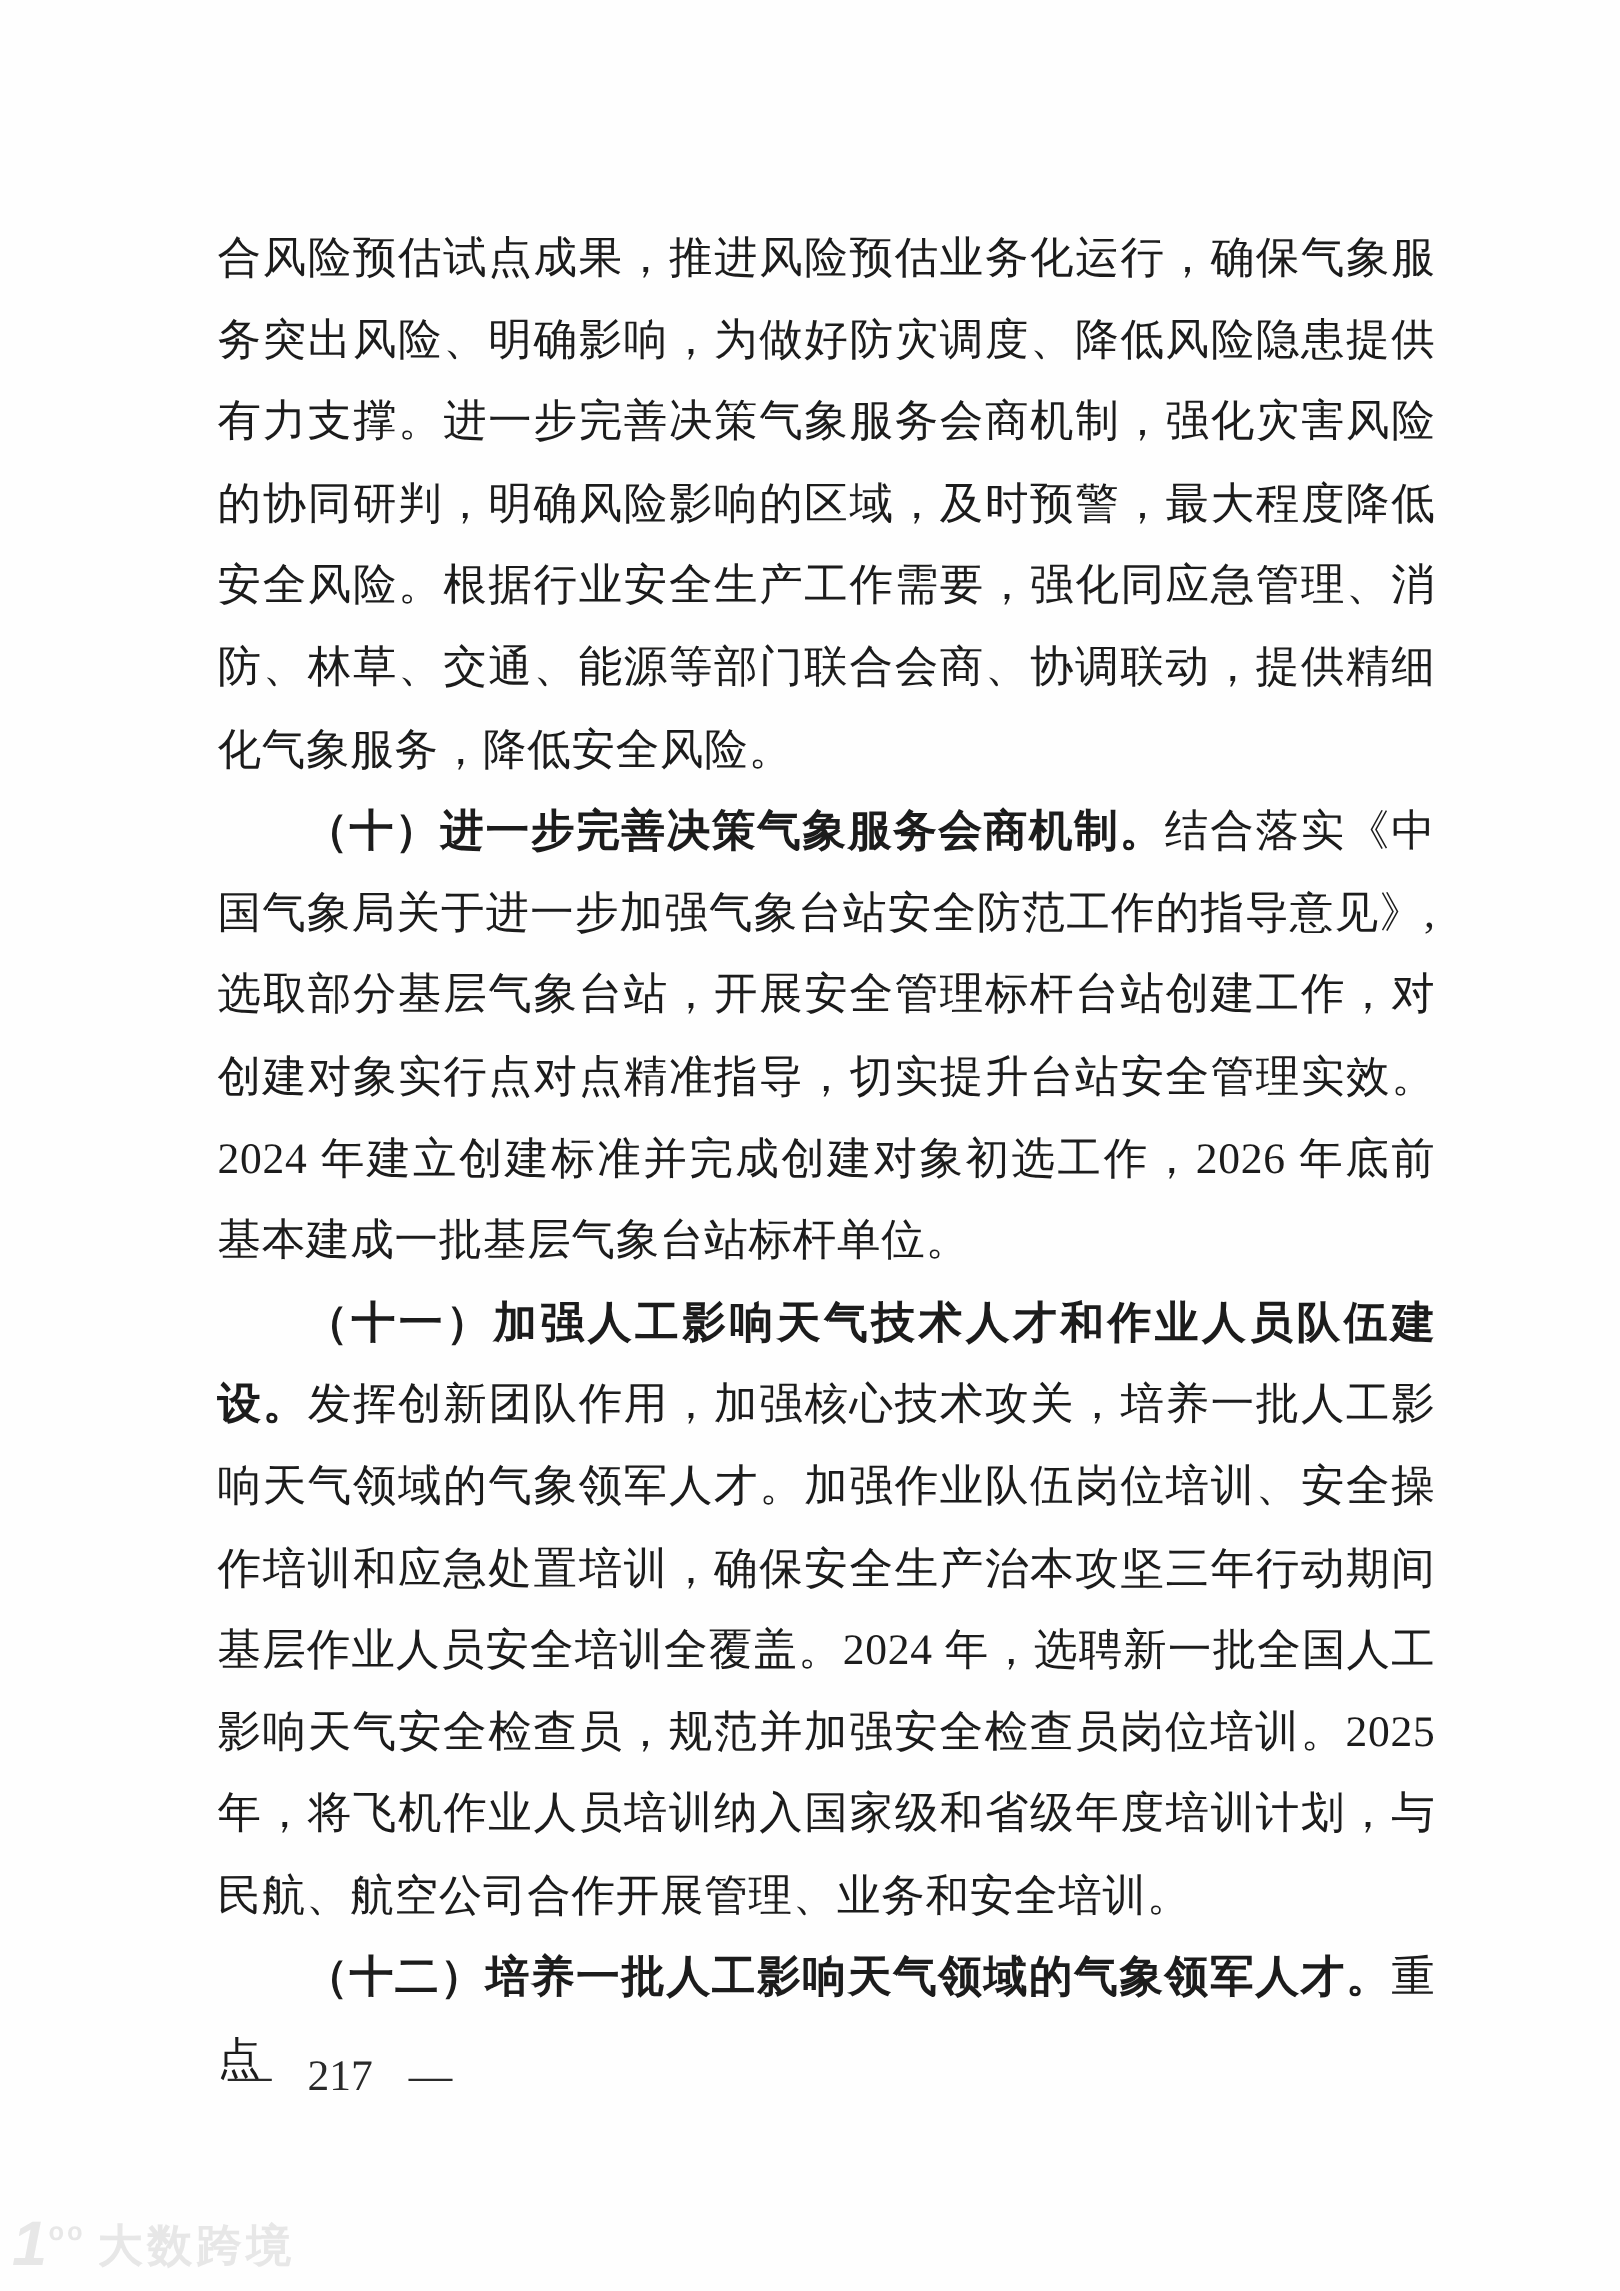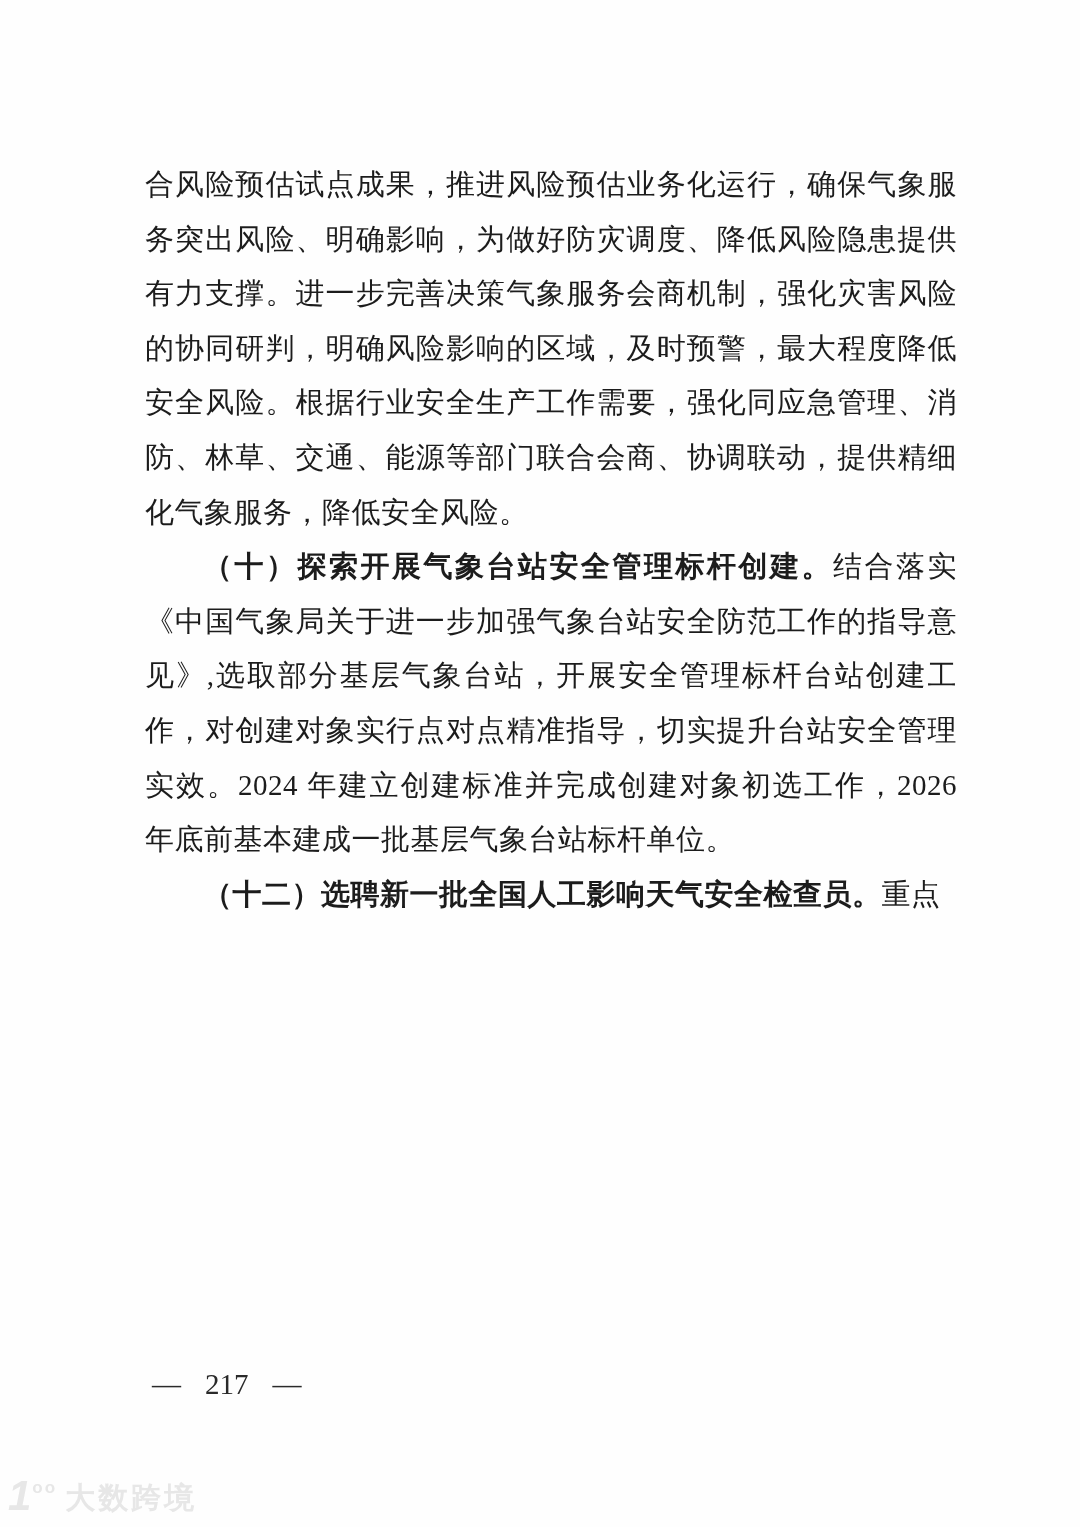--- a/index.html
+++ b/index.html
@@ -13,21 +13,21 @@
     height: 1527px;
     background: #fefefe;
     overflow: hidden;
     font-family: "Liberation Serif", serif;
     color: #1c1c1c;
   }
   
   .body-text {
     position: absolute;
     left: 145px;
-    top: 157px;
+    top: 145px;
     width: 812px;
     font-size: 29px;
     line-height: 54.6px;
     text-align: justify;
     text-justify: inter-ideograph;
     letter-spacing: 0.5px;
   }
   .para {
     margin: 0;
     padding: 0;
@@ -87,22 +87,23 @@
     line-height: 1.1;
   }
 </style>
 </head>
 <body>
 
 <div class="page">
 
   <main class="body-text" id="paragraphs">
       <p class="para"><span>合风险预估试点成果，推进风险预估业务化运行，确保气象服务突出风险、明确影响，为做好防灾调度、降低风险隐患提供有力支撑。进一步完善决策气象服务会商机制，强化灾害风险的协同研判，明确风险影响的区域，及时预警，最大程度降低安全风险。根据行业安全生产工作需要，强化同应急管理、消防、林草、交通、能源等部门联合会商、协调联动，提供精细化气象服务，降低安全风险。</span></p>
-      <p class="para indent"><span class="lead">（十）探索开展气象台站安全管理标杆创建。</span><span>结合落实《中国气象局关于进一步加强气象台站安全防范工作的指导意见》,选取部分基层气象台站，开展安全管理标杆台站创建工作，对创建对象实行点对点精准指导，切实提升台站安全管理实效。2024 年建立创建标准并完成创建对象初选工作，2026 年底前基本建成一批基层气象台站标杆单位。</span></p>
-      <p class="para indent"><span class="lead">（十二）选聘新一批全国人工影响天气安全检查员。</span><span>重点</span></p>
+      <p class="para indent"><span class="lead">（十）进一步完善决策气象服务会商机制。</span><span>结合落实《中国气象局关于进一步加强气象台站安全防范工作的指导意见》,选取部分基层气象台站，开展安全管理标杆台站创建工作，对创建对象实行点对点精准指导，切实提升台站安全管理实效。2024 年建立创建标准并完成创建对象初选工作，2026 年底前基本建成一批基层气象台站标杆单位。</span></p>
+      <p class="para indent"><span class="lead">（十一）加强人工影响天气技术人才和作业人员队伍建设。</span><span>发挥创新团队作用，加强核心技术攻关，培养一批人工影响天气领域的气象领军人才。加强作业队伍岗位培训、安全操作培训和应急处置培训，确保安全生产治本攻坚三年行动期间基层作业人员安全培训全覆盖。2024 年，选聘新一批全国人工影响天气安全检查员，规范并加强安全检查员岗位培训。2025 年，将飞机作业人员培训纳入国家级和省级年度培训计划，与民航、航空公司合作开展管理、业务和安全培训。</span></p>
+      <p class="para indent"><span class="lead">（十二）培养一批人工影响天气领域的气象领军人才。</span><span>重点</span></p>
     </main>
 
   <div class="footer">
     <span>—</span>
     <span>217</span>
     <span>—</span>
   </div>
 
   <div class="watermark">
     <span class="wm-logo">

